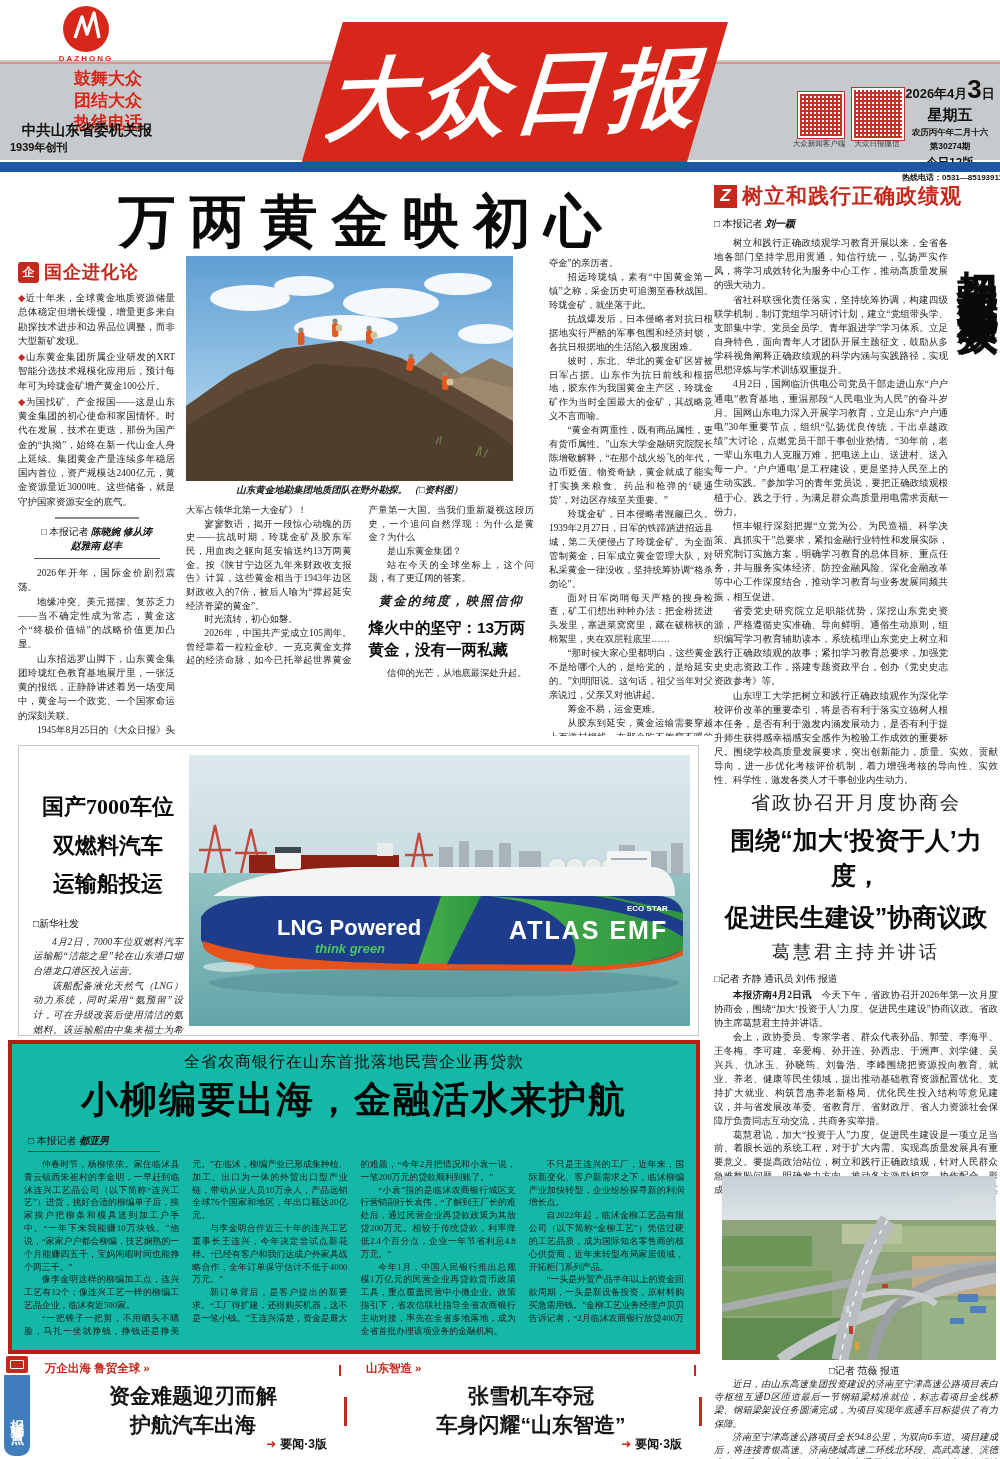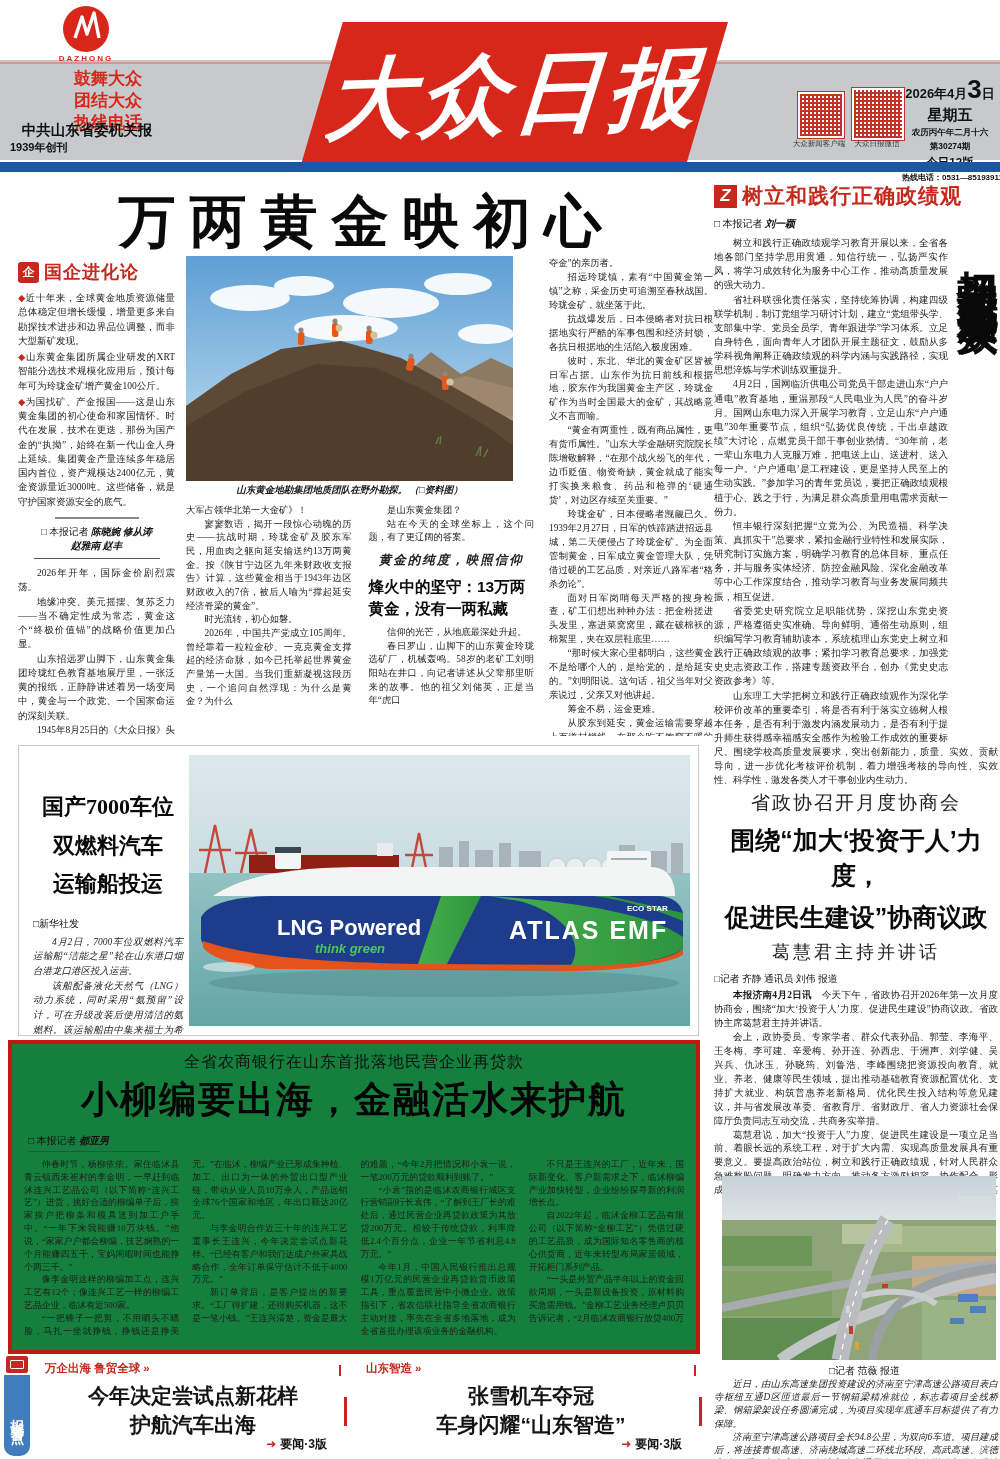--- a/index.html
+++ b/index.html
@@ -102,21 +102,21 @@
 
   
   #ship-box{left:18px;top:745px;width:681px;height:291px;border:1px solid #c9c9c9;box-sizing:border-box;background:#fff}
   #ship-text{position:absolute;left:14px;top:42px;width:150px}
   #ship-text .heads p{font-size:22px;font-weight:900;text-align:center;line-height:1.75;color:#0a0a0a}
   #ship-byline{font-size:10px;margin:13px 0 4px;color:#111}
   #ship-text .paras p{font-size:9.5px;line-height:1.55;text-align:justify;text-indent:2em;font-style:italic}
   #ship-photo{position:absolute;left:170px;top:9px;width:501px;height:271px}
 
   
-  #loan-box{left:8px;top:1040px;width:692px;height:314px;border:4px solid #bf1a12;box-sizing:border-box;background:#15803d}
+  #loan-box{left:8px;top:1040px;width:692px;height:314px;border:4px solid #bf1a12;box-sizing:border-box;background:#14b8a6}
   .loan-kicker{text-align:center;font-size:16px;letter-spacing:1px;margin-top:8px;color:#111;font-weight:500}
   .loan-headline{text-align:center;font-size:37px;font-weight:900;letter-spacing:2px;margin-top:2px;color:#050505}
   #loan-byline{margin:9px 0 0 16px;font-size:10px;color:#111}
   .loan-rule{width:132px;height:1px;background:#444;margin:3px 0 6px 16px}
   #loan-cols{margin:0 12px;height:192px;column-count:4;column-gap:13px;overflow:hidden}
   #loan-cols p{font-size:8.9px;line-height:1.44;text-align:justify;text-indent:2em}
 
   
   #tab{left:2px;top:1356px;width:30px;height:102px}
   .tab-icon{width:22px;height:17px;background:#c5281c;border-radius:2px;margin:0 auto;display:flex;
@@ -261,31 +261,30 @@
       <p>寥寥数语，揭开一段惊心动魄的历史——抗战时期，玲珑金矿及胶东军民，用血肉之躯向延安输送约13万两黄金。按《陕甘宁边区九年来财政收支报告》计算，这些黄金相当于1943年边区财政收入的7倍，被后人喻为“撑起延安经济脊梁的黄金”。</p>
       <p>时光流转，初心如磐。</p>
       <p>2026年，中国共产党成立105周年。曾经靠着一粒粒金砂、一克克黄金支撑起的经济命脉，如今已托举起世界黄金产量第一大国。当我们重新凝视这段历史，一个追问自然浮现：为什么是黄金？为什么</p>
       <p>是山东黄金集团？</p>
       <p>站在今天的全球坐标上，这个问题，有了更辽阔的答案。</p>
     </div>
   <div class="subhead-script">黄金的纯度，映照信仰</div>
   <div class="subhead-bold sans">烽火中的坚守：13万两黄金，没有一两私藏</div>
   <div>
       <p>信仰的光芒，从地底最深处升起。</p>
-      <p>春日罗山，山脚下的山东黄金玲珑选矿厂，机械轰鸣。58岁的老矿工刘明阳站在井口，向记者讲述从父辈那里听来的故事。他的祖父刘储英，正是当年“虎口</p>
     </div>
 </div>
 
 <div class="abs" id="right-flow">
     <p>夺金”的亲历者。</p>
     <p>招远玲珑镇，素有“中国黄金第一镇”之称，采金历史可追溯至春秋战国。玲珑金矿，就坐落于此。</p>
     <p>抗战爆发后，日本侵略者对抗日根据地实行严酷的军事包围和经济封锁，各抗日根据地的生活陷入极度困难。</p>
     <p>彼时，东北、华北的黄金矿区皆被日军占据。山东作为抗日前线和根据地，胶东作为我国黄金主产区，玲珑金矿作为当时全国最大的金矿，其战略意义不言而喻。</p>
     <p>“黄金有两重性，既有商品属性，更有货币属性。”山东大学金融研究院院长陈增敬解释，“在那个战火纷飞的年代，边币贬值、物资奇缺，黄金就成了能实打实换来粮食、药品和枪弹的‘硬通货’，对边区存续至关重要。”</p>
-    <p>玲珑金矿，日本侵略者觊觎已久。1939年2月27日，日军的铁蹄踏进招远县城，第二天便侵占了玲珑金矿。为全面管制黄金，日军成立黄金管理大队，凭借过硬的工艺品质，对亲近八路军者“格杀勿论”。</p>
+    <p>玲珑金矿，日本侵略者觊觎已久。1939年2月27日，日军的铁蹄踏进招远县城，第二天便侵占了玲珑金矿。为全面管制黄金，日军成立黄金管理大队，对私采黄金一律没收，坚持统筹协调“格杀勿论”。</p>
     <p>面对日军岗哨每天严格的搜身检查，矿工们想出种种办法：把金粉搓进头发里，塞进菜窝窝里，藏在破棉袄的棉絮里，夹在双层鞋底里……</p>
     <p>“那时候大家心里都明白，这些黄金不是给哪个人的，是给党的，是给延安的。”刘明阳说。这句话，祖父当年对父亲说过，父亲又对他讲起。</p>
     <p>筹金不易，运金更难。</p>
     <p>从胶东到延安，黄金运输需要穿越上百道封锁线。在那个吃不饱穿不暖的年代，运输队员稍微动动歪心思，带着黄金跑路，都远比千里送金容易得多。</p>
   </div>
 
 <div class="abs" id="policy">
   <div class="tag-row">
     <span class="tag-icon sans">Z</span>
     <span class="tag-text sans">树立和践行正确政绩观</span>
@@ -428,21 +427,21 @@
     <div class="tab-text sans">报端看点</div>
   </div>
 </div>
 
 <div class="hl-box" id="hl-box1">
   <span class="hl-kicker sans chev">万企出海 鲁贸全球</span>
   <div class="hl-line" style="left:126px"></div>
   <div class="hl-corner"></div>
   <div class="hl-tick"></div>
   <div class="hl-head sans">
-    <div>今年决定尝试点新花样</div>
+    <div>资金难题迎刃而解</div>
     <div>护航汽车出海</div>
   </div>
   <div class="hl-more sans"><span class="arr"></span><span>要闻·3版</span></div>
 </div>
 
 <div class="hl-box" id="hl-box2">
   <span class="hl-kicker sans chev">山东智造</span>
   <div class="hl-line" style="left:70px"></div>
   <div class="hl-corner"></div>
   <div class="hl-tick"></div>

